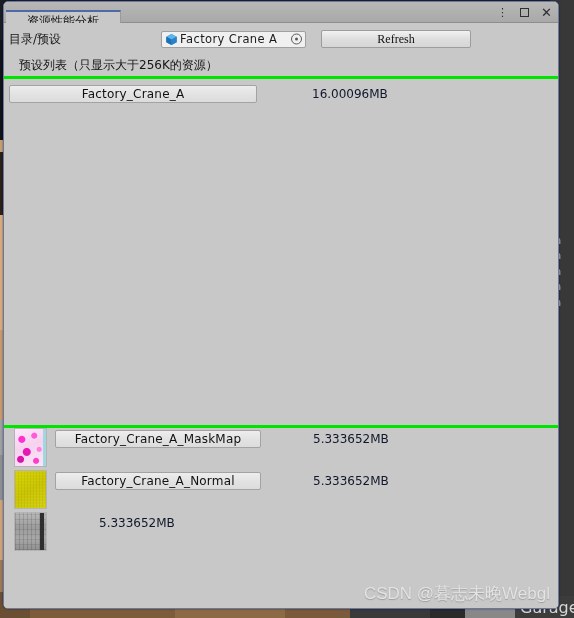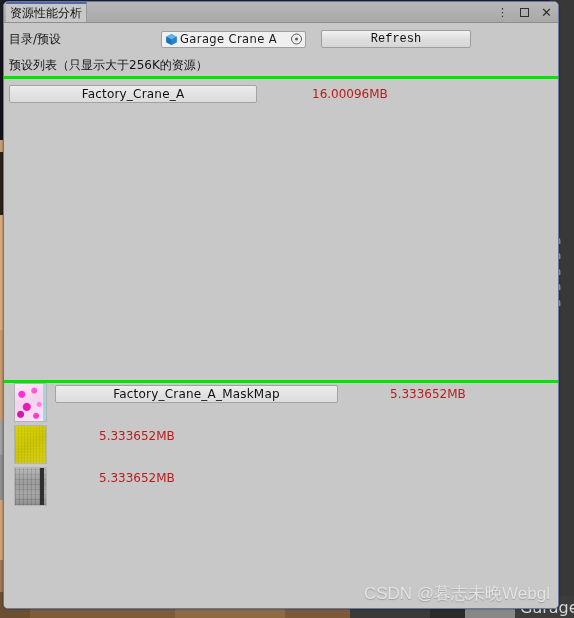--- a/index.html
+++ b/index.html
@@ -92,23 +92,23 @@
 
   
   .titlebar {
     position: relative;
     height: 20px;
     background: linear-gradient(180deg, #b7b7b7 0%, #a9a9a9 100%);
     border-bottom: 1px solid #8e8e8e;
   }
   .tab {
     position: absolute;
-    left: 2px; top: 0;
+    left: 2px; top: 8px;
     height: 20px;
-    padding: 0 4px;
+    padding: 0 21px;
     display: flex;
     align-items: center;
     background: #c8c8c8;
     border-top: 2px solid #4e6ba8;
     border-right: 1px solid #9a9a9a;
     font-size: 12px;
     color: #121212;
     box-sizing: border-box;
     font-family: "DejaVu Sans", sans-serif;
   }
@@ -201,39 +201,39 @@
     width: 150px;
     height: 18px;
     background: linear-gradient(180deg, #f2f2f2 0%, #dedede 52%, #d6d6d6 100%);
     border: 1px solid #9d9d9d;
     border-radius: 2px;
     display: flex; align-items: center; justify-content: center;
     font-size: 12px;
     color: #101010;
     box-sizing: border-box;
     cursor: pointer;
-    font-family: Liberation Mono, monospace;
+    font-family: Liberation Serif, serif;
   }
 
   
   .section-title {
     font-size: 12px;
     color: #141414;
-    padding: 5px 0 2px 5px;
+    padding: 5px 0 2px 15px;
     font-family: "DejaVu Sans", sans-serif;
   }
   .green-rule {
     height: 3px;
     background: #00e500;
     margin: 0;
   }
 
   
   .prefab-panel {
-    height: 301px;
+    height: 346px;
     background: #c8c8c8;
     position: relative;
     overflow: hidden;
   }
   .prefab-row {
     display: flex;
     align-items: center;
     padding: 4px 0 0 5px;
     height: 22px;
   }
@@ -246,21 +246,21 @@
     font-size: 12px;
     color: #111;
     box-sizing: border-box;
     cursor: pointer;
     font-family: "DejaVu Sans", sans-serif;
     letter-spacing: 0.2px;
   }
   .prefab-row .name-btn { width: 248px; }
   .size-text {
     font-size: 12px;
-    color: #b91c1c;
+    color: #0f172a;
     margin-left: 55px;
     font-family: "DejaVu Sans", sans-serif;
   }
 
   
   .ref-panel {
     background: #c8c8c8;
     position: relative;
     height: 225px;
     overflow: hidden;
@@ -308,21 +308,21 @@
       repeating-linear-gradient(0deg, rgba(0,0,0,0.09) 0 1px, transparent 1px 5px),
       linear-gradient(180deg, #b9b9b9 0%, #9c9c9c 40%, #a8a8a8 70%, #8f8f8f 100%);
   }
   .thumb-albedo::after {
     content: "";
     position: absolute;
     right: 2px; top: 0; bottom: 0;
     width: 4px;
     background: #2f2f2f;
   }
-  .ref-row .name-btn { width: 283px; margin-left: 8px; margin-top: 2px; }
+  .ref-row .name-btn { width: 206px; margin-left: 8px; margin-top: 2px; }
   .ref-row .size-text { margin-left: 52px; margin-top: 4px; }
 
   
   .watermark {
     position: absolute;
     right: 8px;
     bottom: 4px;
     font-size: 17px;
     color: #e3e3e3;
     text-shadow: 0 1px 1px rgba(120,120,120,0.55);
@@ -403,21 +403,21 @@
 
       <div class="objectfield">
         <span class="of-icon">
           <svg width="13" height="13" viewBox="0 0 16 16" aria-hidden="true">
             <path d="M8 1.2 14.4 4.6v6.8L8 14.8 1.6 11.4V4.6z" fill="#2e8fd8"></path>
             <path d="M8 1.2 14.4 4.6 8 8 1.6 4.6z" fill="#5fb4ea"></path>
             <path d="M8 8v6.8L1.6 11.4V4.6z" fill="#1f6fb5"></path>
             <path d="M8 8v6.8l6.4-3.4V4.6z" fill="#2a82c9"></path>
           </svg>
         </span>
-        <span class="of-text">Garage Crane A</span>
+        <span class="of-text">Factory Crane A</span>
         <span class="of-picker"></span>
       </div>
 
       <div class="refresh-btn">
         <span>Refresh</span>
       </div>
     </div>
 
     <div class="section-title">预设列表（只显示大于256K的资源）</div>
     <div class="green-rule"></div>
@@ -438,20 +438,23 @@
       <div class="ref-row">
         <div class="thumb thumb-maskmap"></div>
         <div class="name-btn">
           <span>Factory_Crane_A_MaskMap</span>
         </div>
         <div class="size-text">5.333652MB</div>
       </div>
 
       <div class="ref-row">
         <div class="thumb thumb-normal"></div>
+        <div class="name-btn">
+          <span>Factory_Crane_A_Normal</span>
+        </div>
         <div class="size-text">5.333652MB</div>
       </div>
 
       <div class="ref-row">
         <div class="thumb thumb-albedo"></div>
         <div class="size-text">5.333652MB</div>
       </div>
 
     </div>
 

